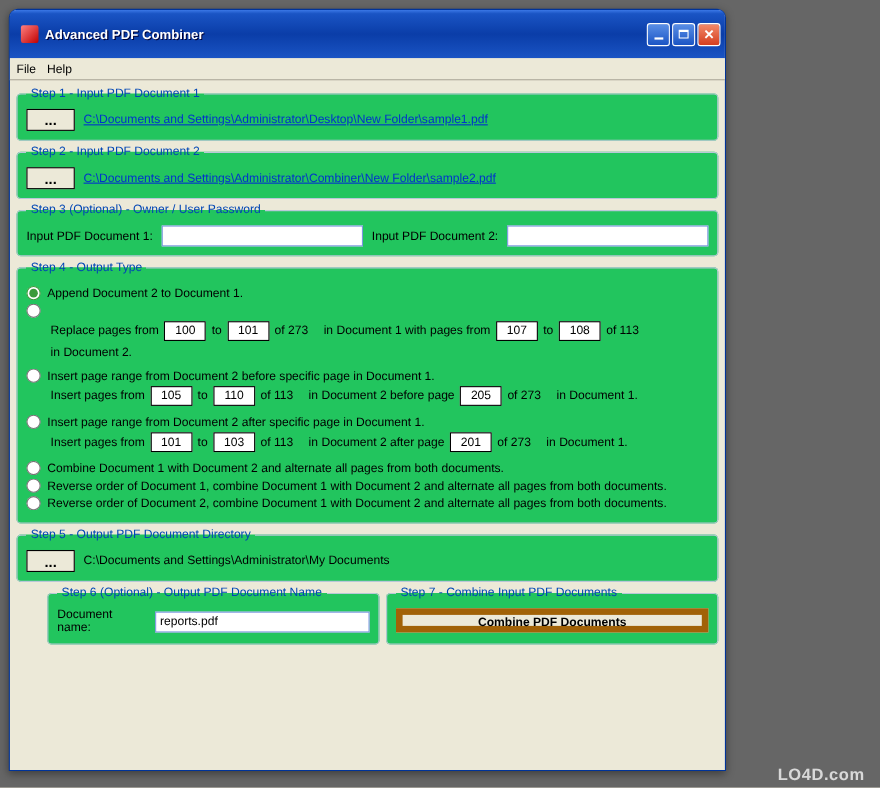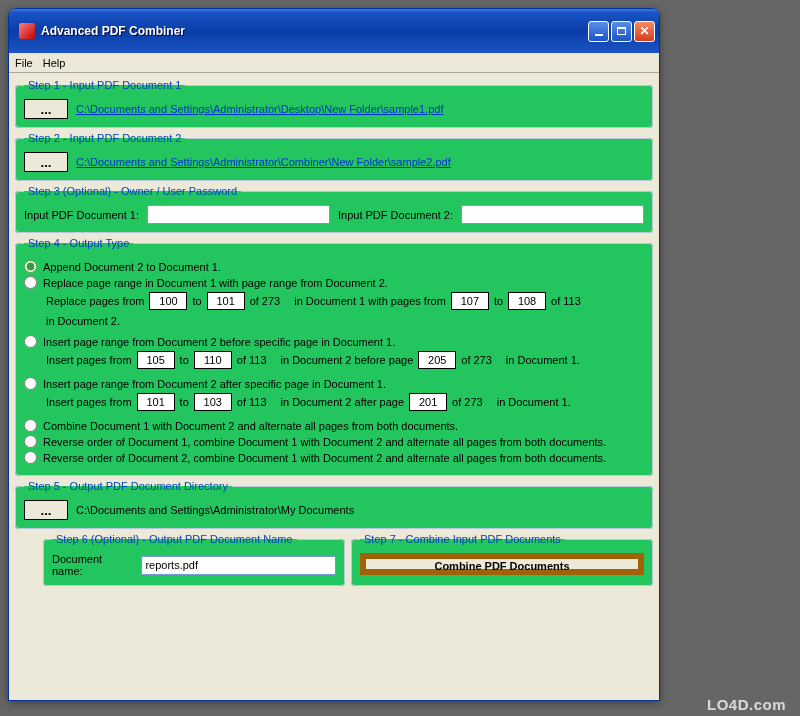--- a/index.html
+++ b/index.html
@@ -227,21 +227,20 @@
     <fieldset class="group step4">
       <legend>Step 4 - Output Type</legend>
 
       <div class="radio-row">
         <input type="radio" name="outtype" checked="" style="">
         <span class="plain">Append Document 2 to Document 1.</span>
       </div>
 
       <div class="radio-row">
         <input type="radio" name="outtype" style="">
-        <span class="plain">Replace page range in Document 1 with page range from Document 2.</span>
       </div>
       <div class="opt-sub">
         <span>Replace pages from</span>
         <input class="numbox" type="text" value="100" style="">
         <span>to</span>
         <input class="numbox" type="text" value="101" style="">
         <span>of 273</span>
         <span style="width:4px;"></span>
         <span>in Document 1 with pages from</span>
         <input class="numbox" type="text" value="107" style="">

